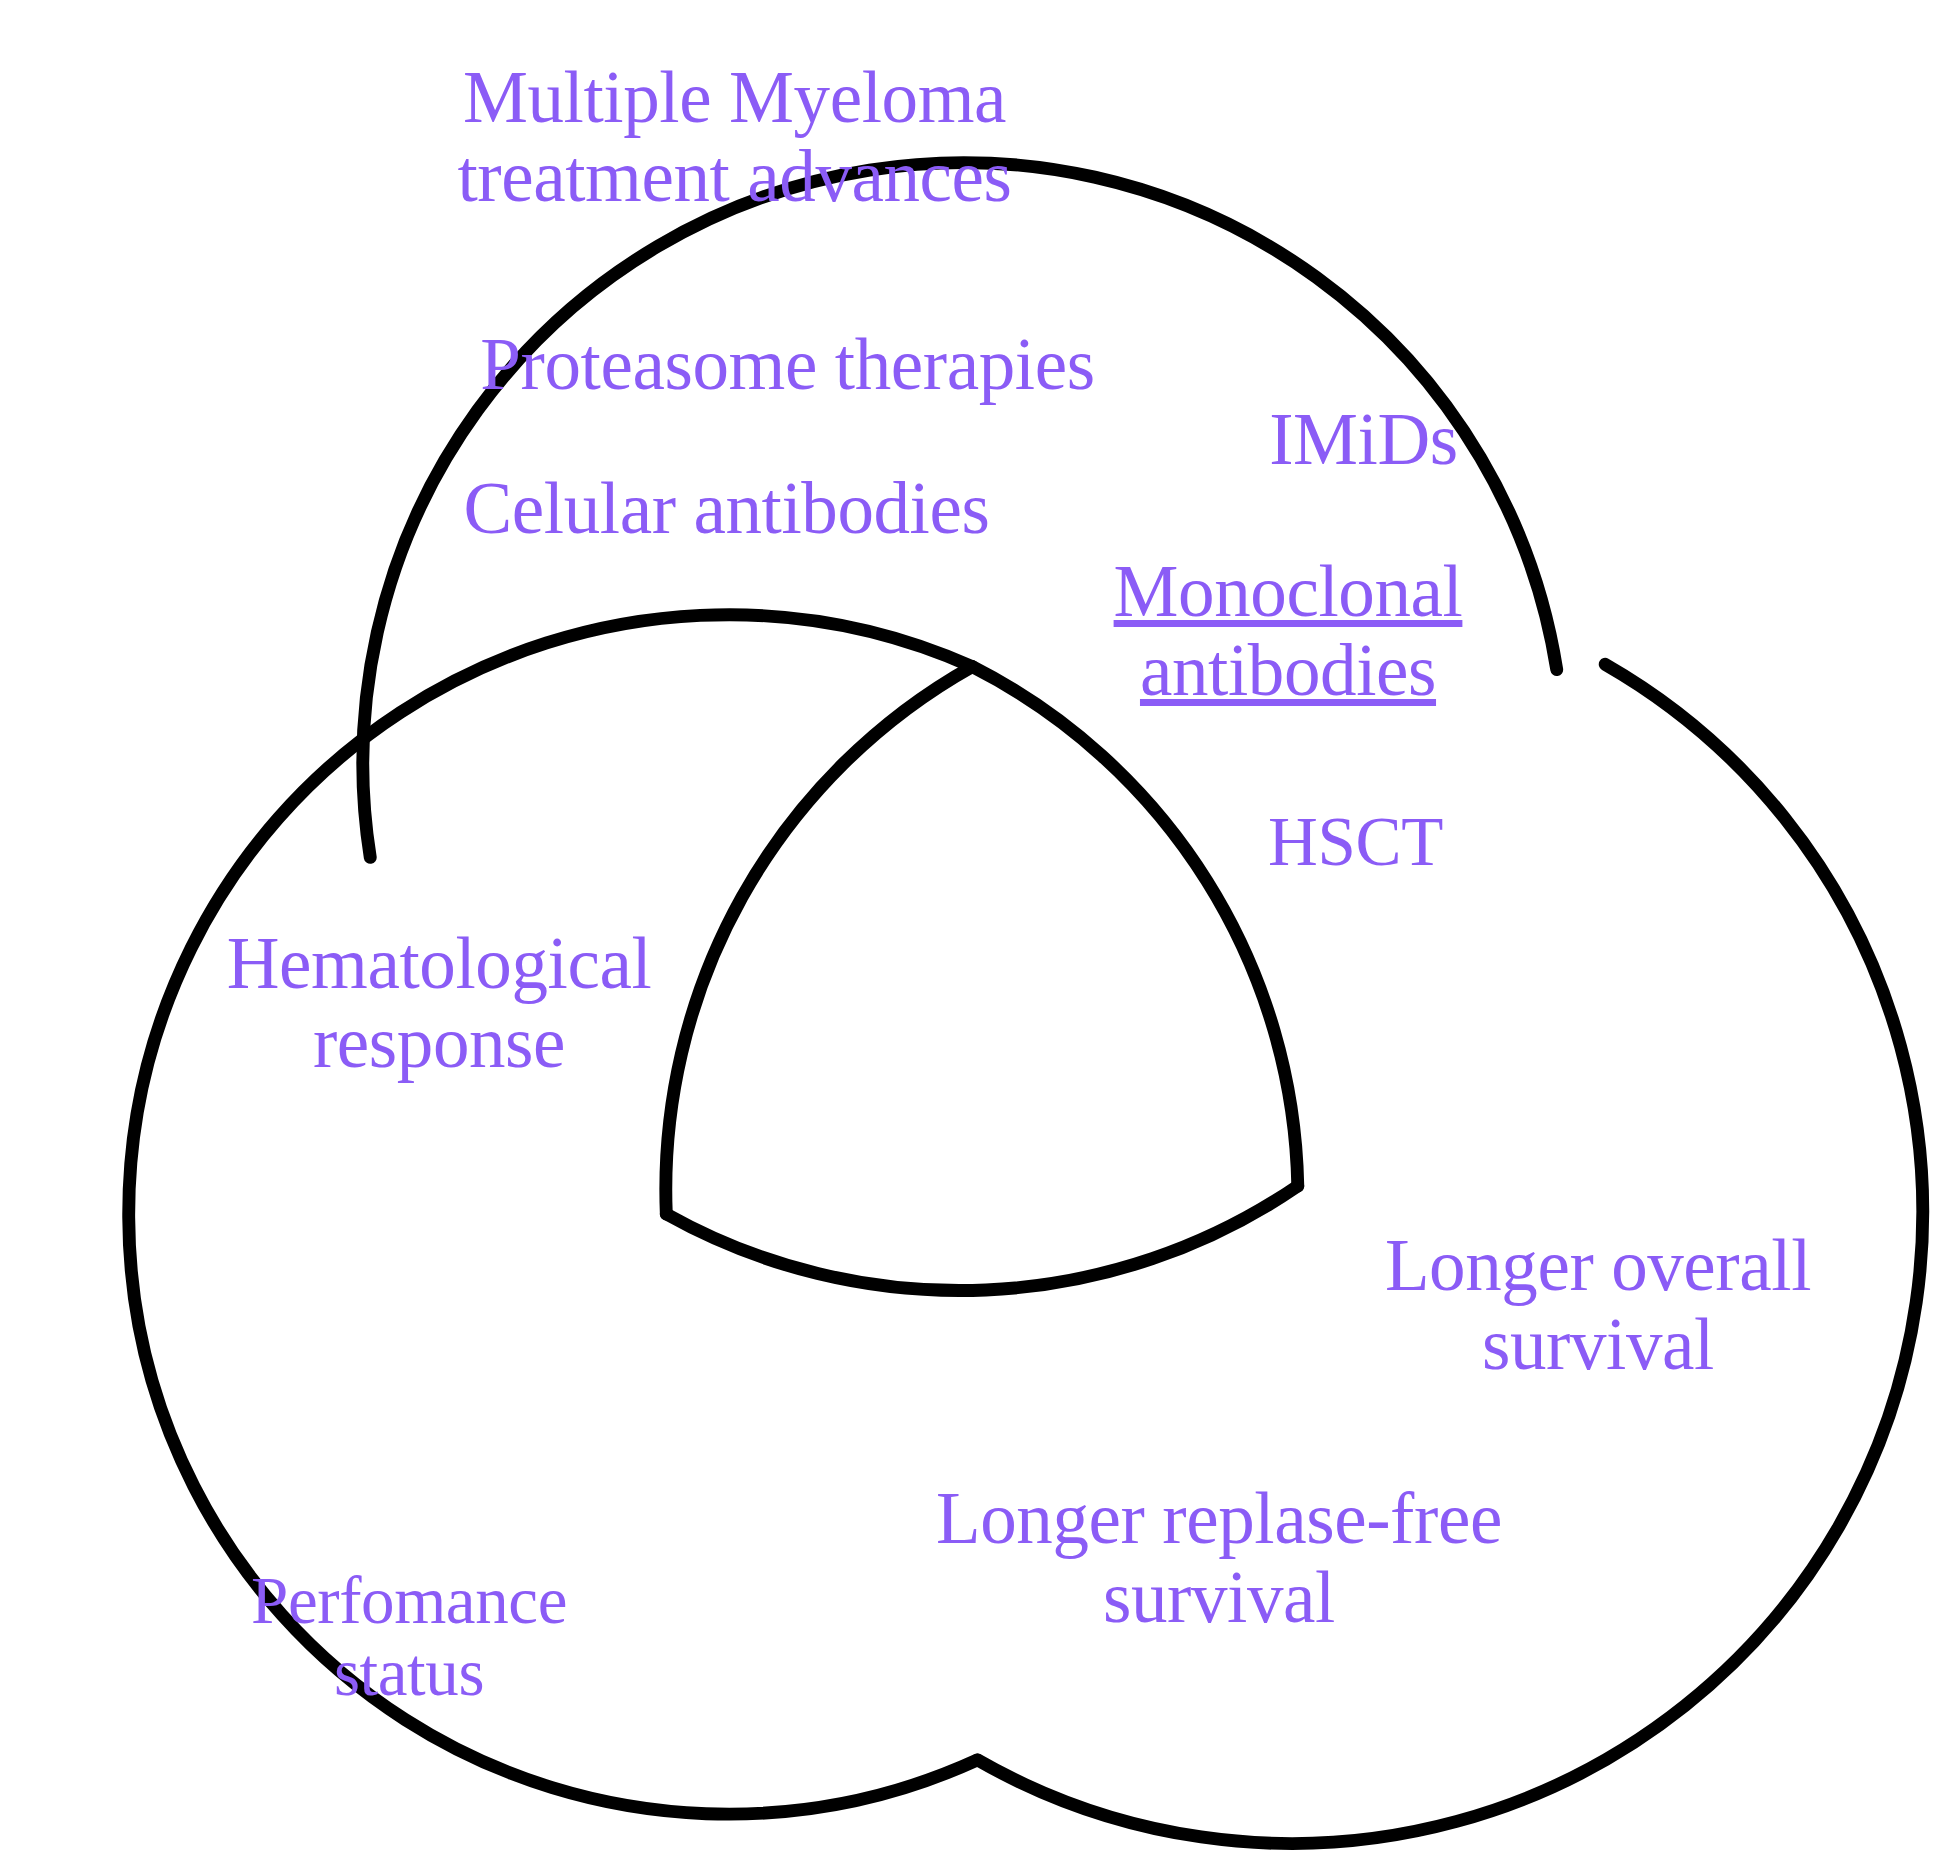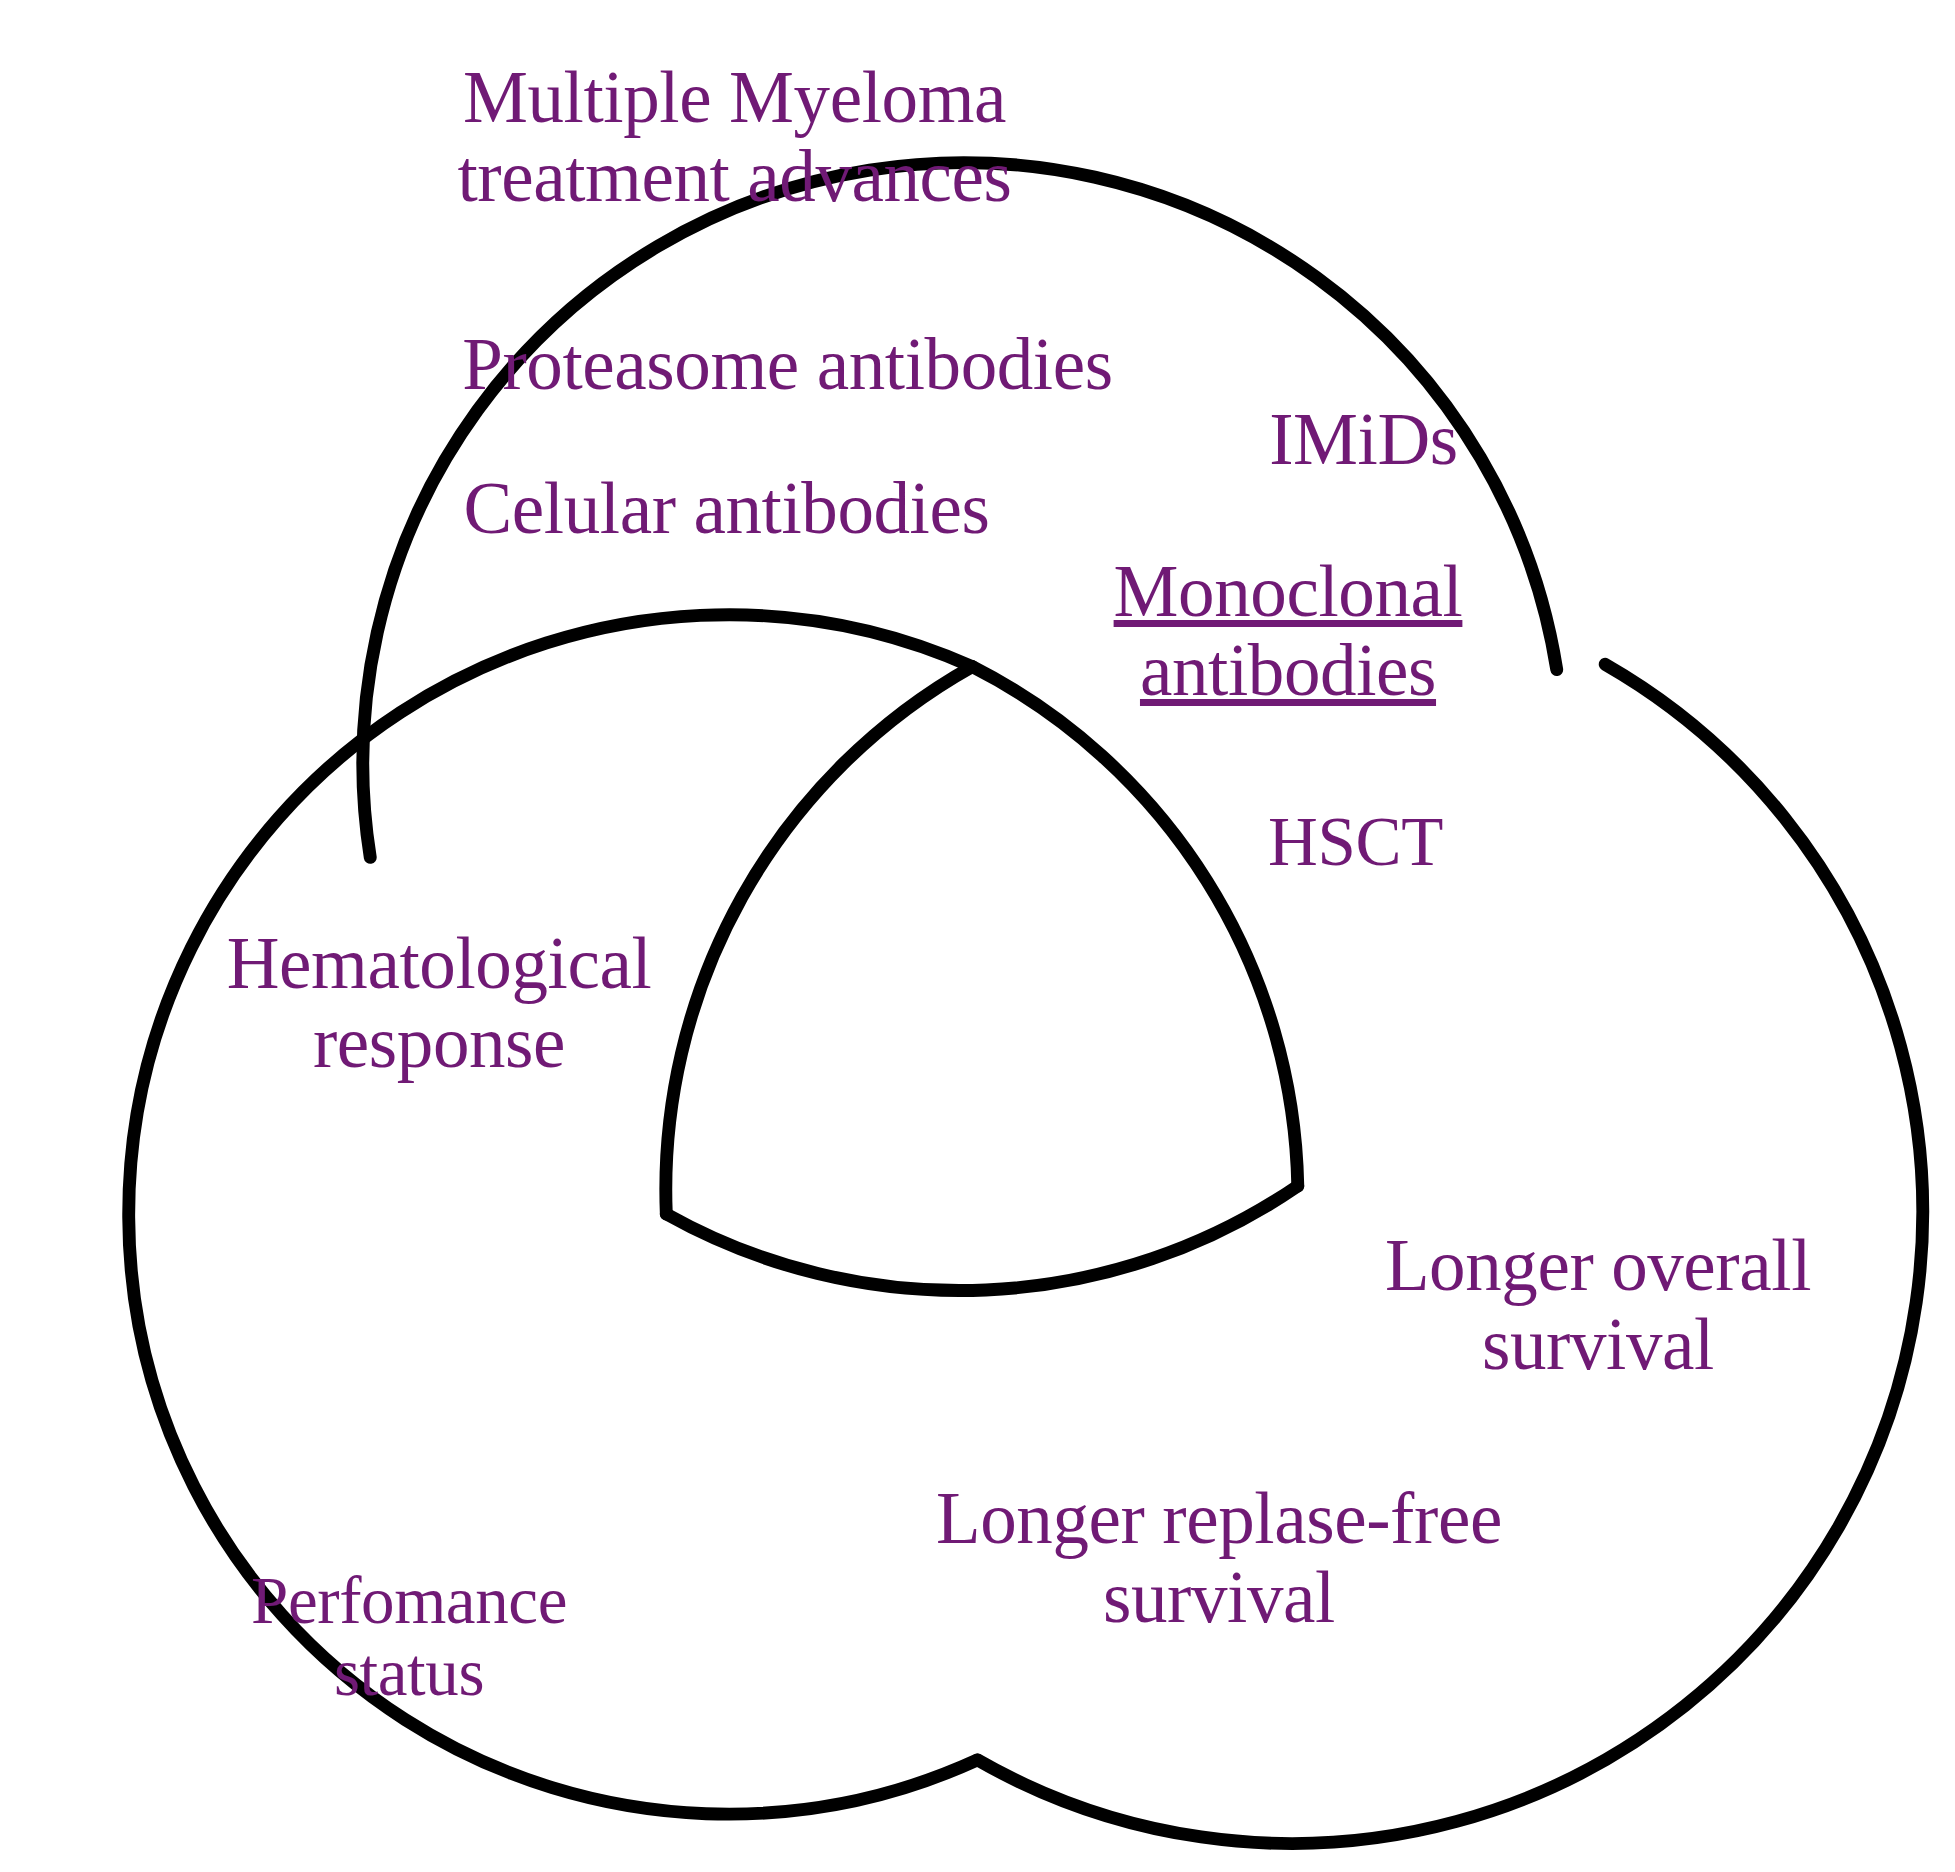--- a/index.html
+++ b/index.html
@@ -34,21 +34,21 @@
     stroke-width: 17;
     stroke-linecap: round;
     stroke-linejoin: round;
   }
   .label {
     position: absolute;
     text-align: center;
     line-height: 1.08;
     font-family: "Liberation Serif", "DejaVu Serif", serif;
     font-weight: 400;
-    color: #701a75;
+    color: #8b5cf6;
     white-space: pre-line;
     letter-spacing: -0.4px;
   }
 
   
   #lbl-mm-advances   { left: 424px;  top: 59px;   width: 621px; font-size: 73px; }
   #lbl-proteasome    { left: 409px;  top: 326px;  width: 757px; font-size: 73px; }
   #lbl-cellular      { left: 401px;  top: 470px;  width: 651px; font-size: 73px; }
   #lbl-imids         { left: 1227px; top: 401px;  width: 273px; font-size: 73px; }
   #lbl-monoclonal    { left: 1053px; top: 553px;  width: 470px; font-size: 73px; text-decoration: underline; }
@@ -95,21 +95,21 @@
     <path class="venn-circle" d="M 2120 877
              A 792 792 0 1 1 1291 2324"></path>
 
     <path class="venn-circle" d="M 880 1603
              A 792 792 0 0 1 1284 880"></path>
   </svg>
 
   <div class="label" id="lbl-mm-advances">Multiple Myeloma
 treatment advances</div>
 
-  <div class="label" id="lbl-proteasome">Proteasome antibodies</div>
+  <div class="label" id="lbl-proteasome">Proteasome therapies</div>
 
   <div class="label" id="lbl-cellular">Celular antibodies</div>
 
   <div class="label" id="lbl-imids">IMiDs</div>
 
   <div class="label" id="lbl-monoclonal">Monoclonal
 antibodies</div>
 
   <div class="label" id="lbl-hsct">HSCT</div>
 

